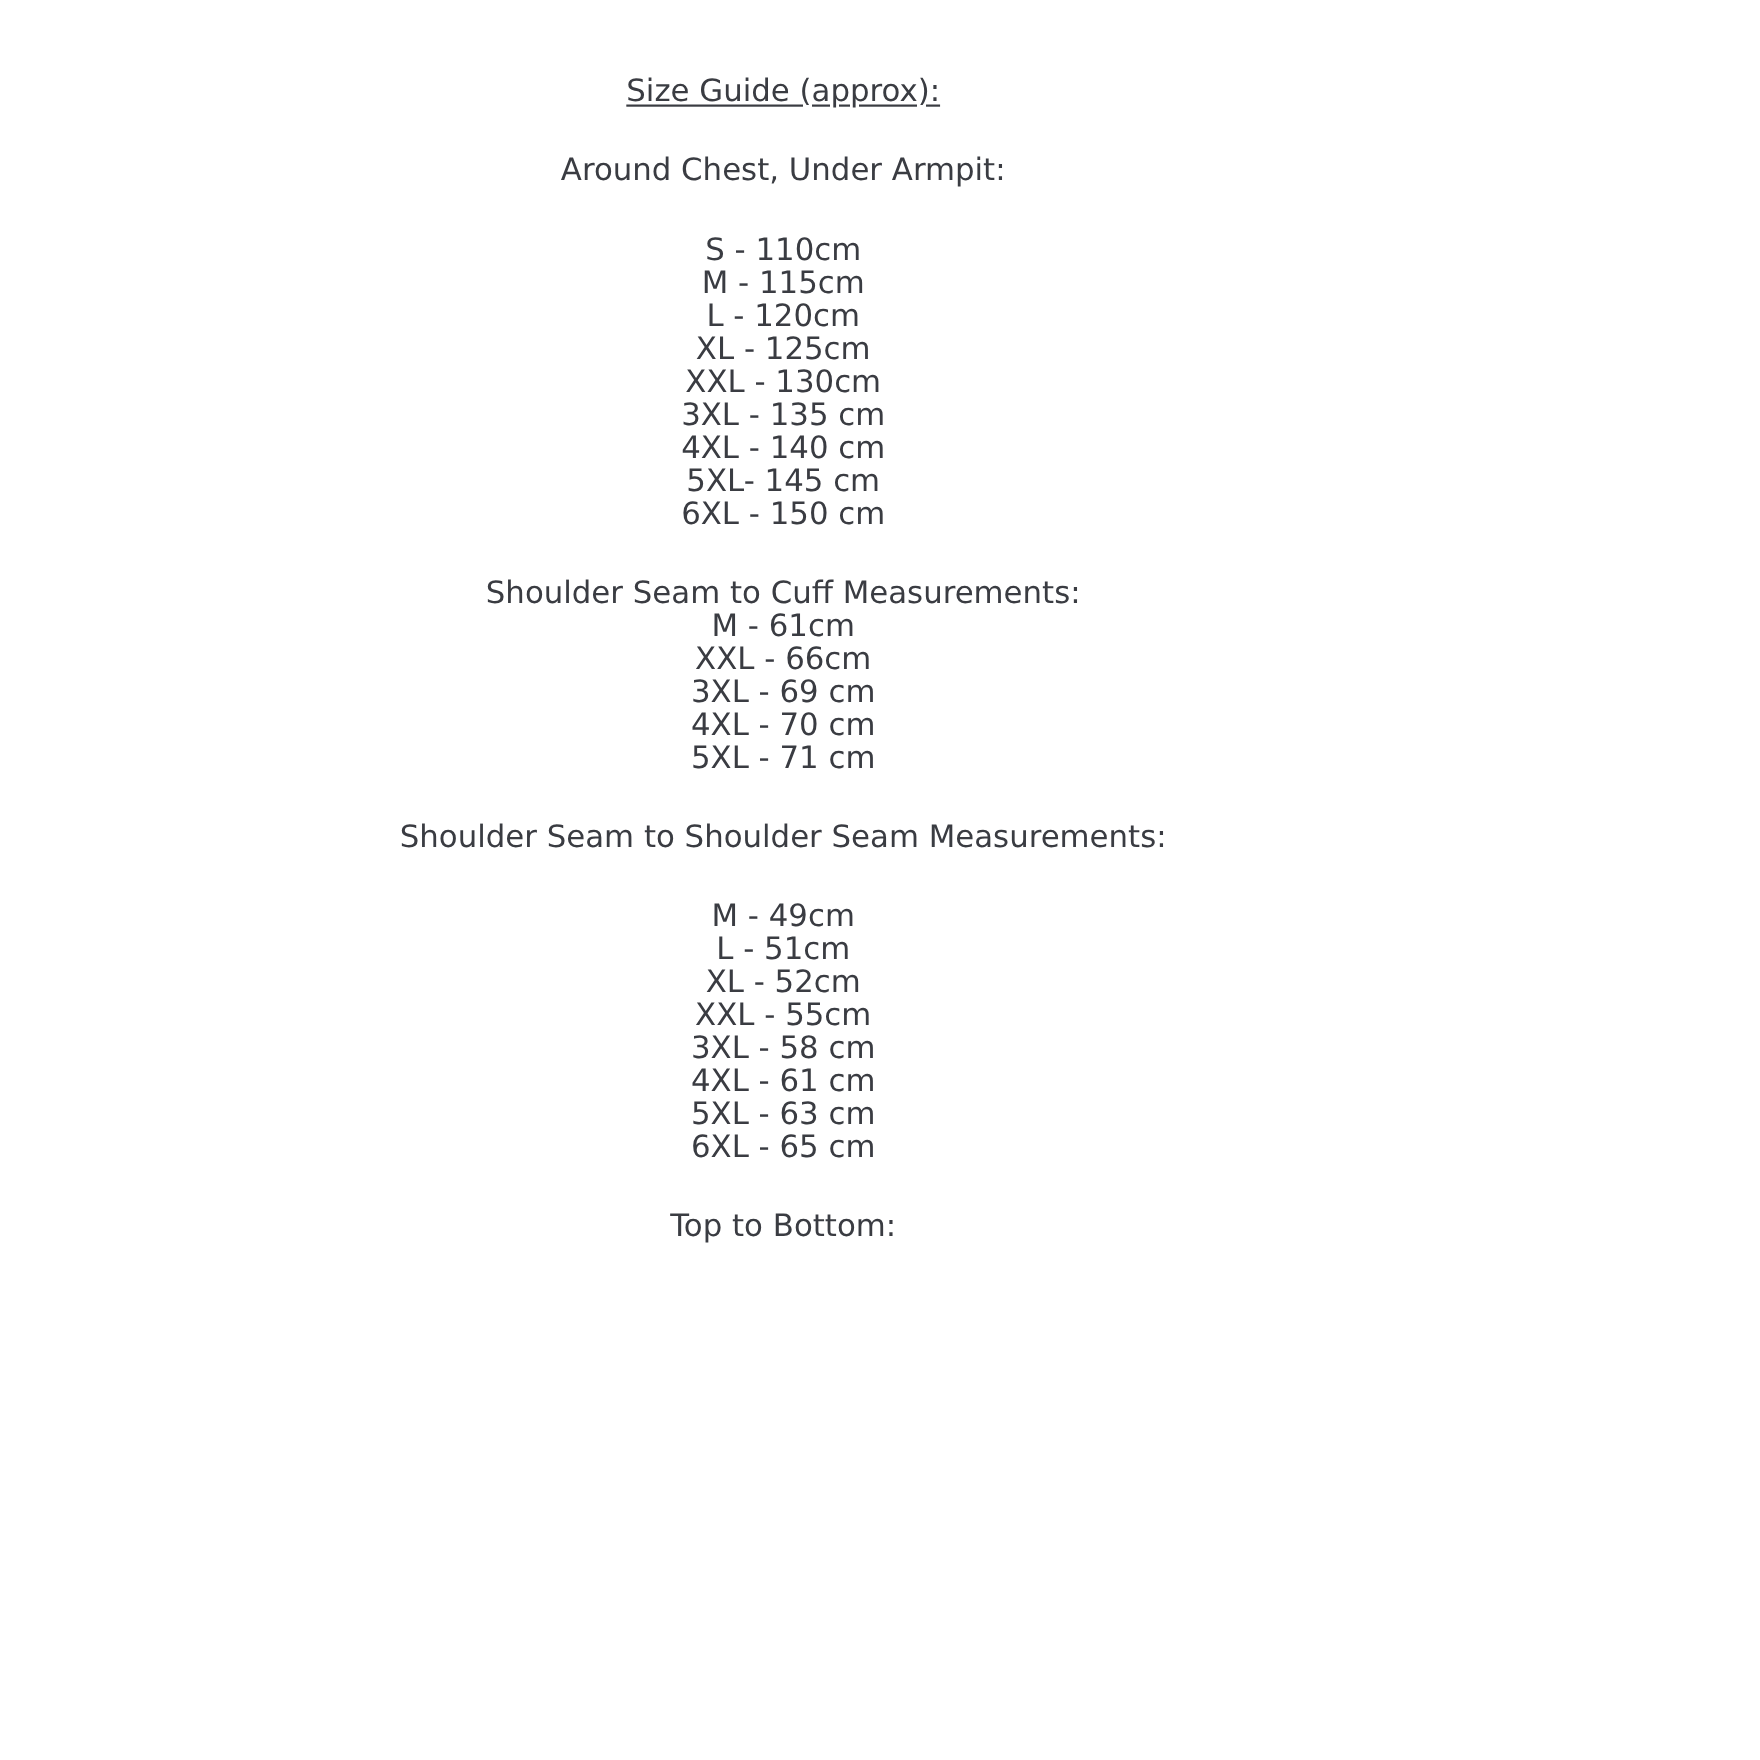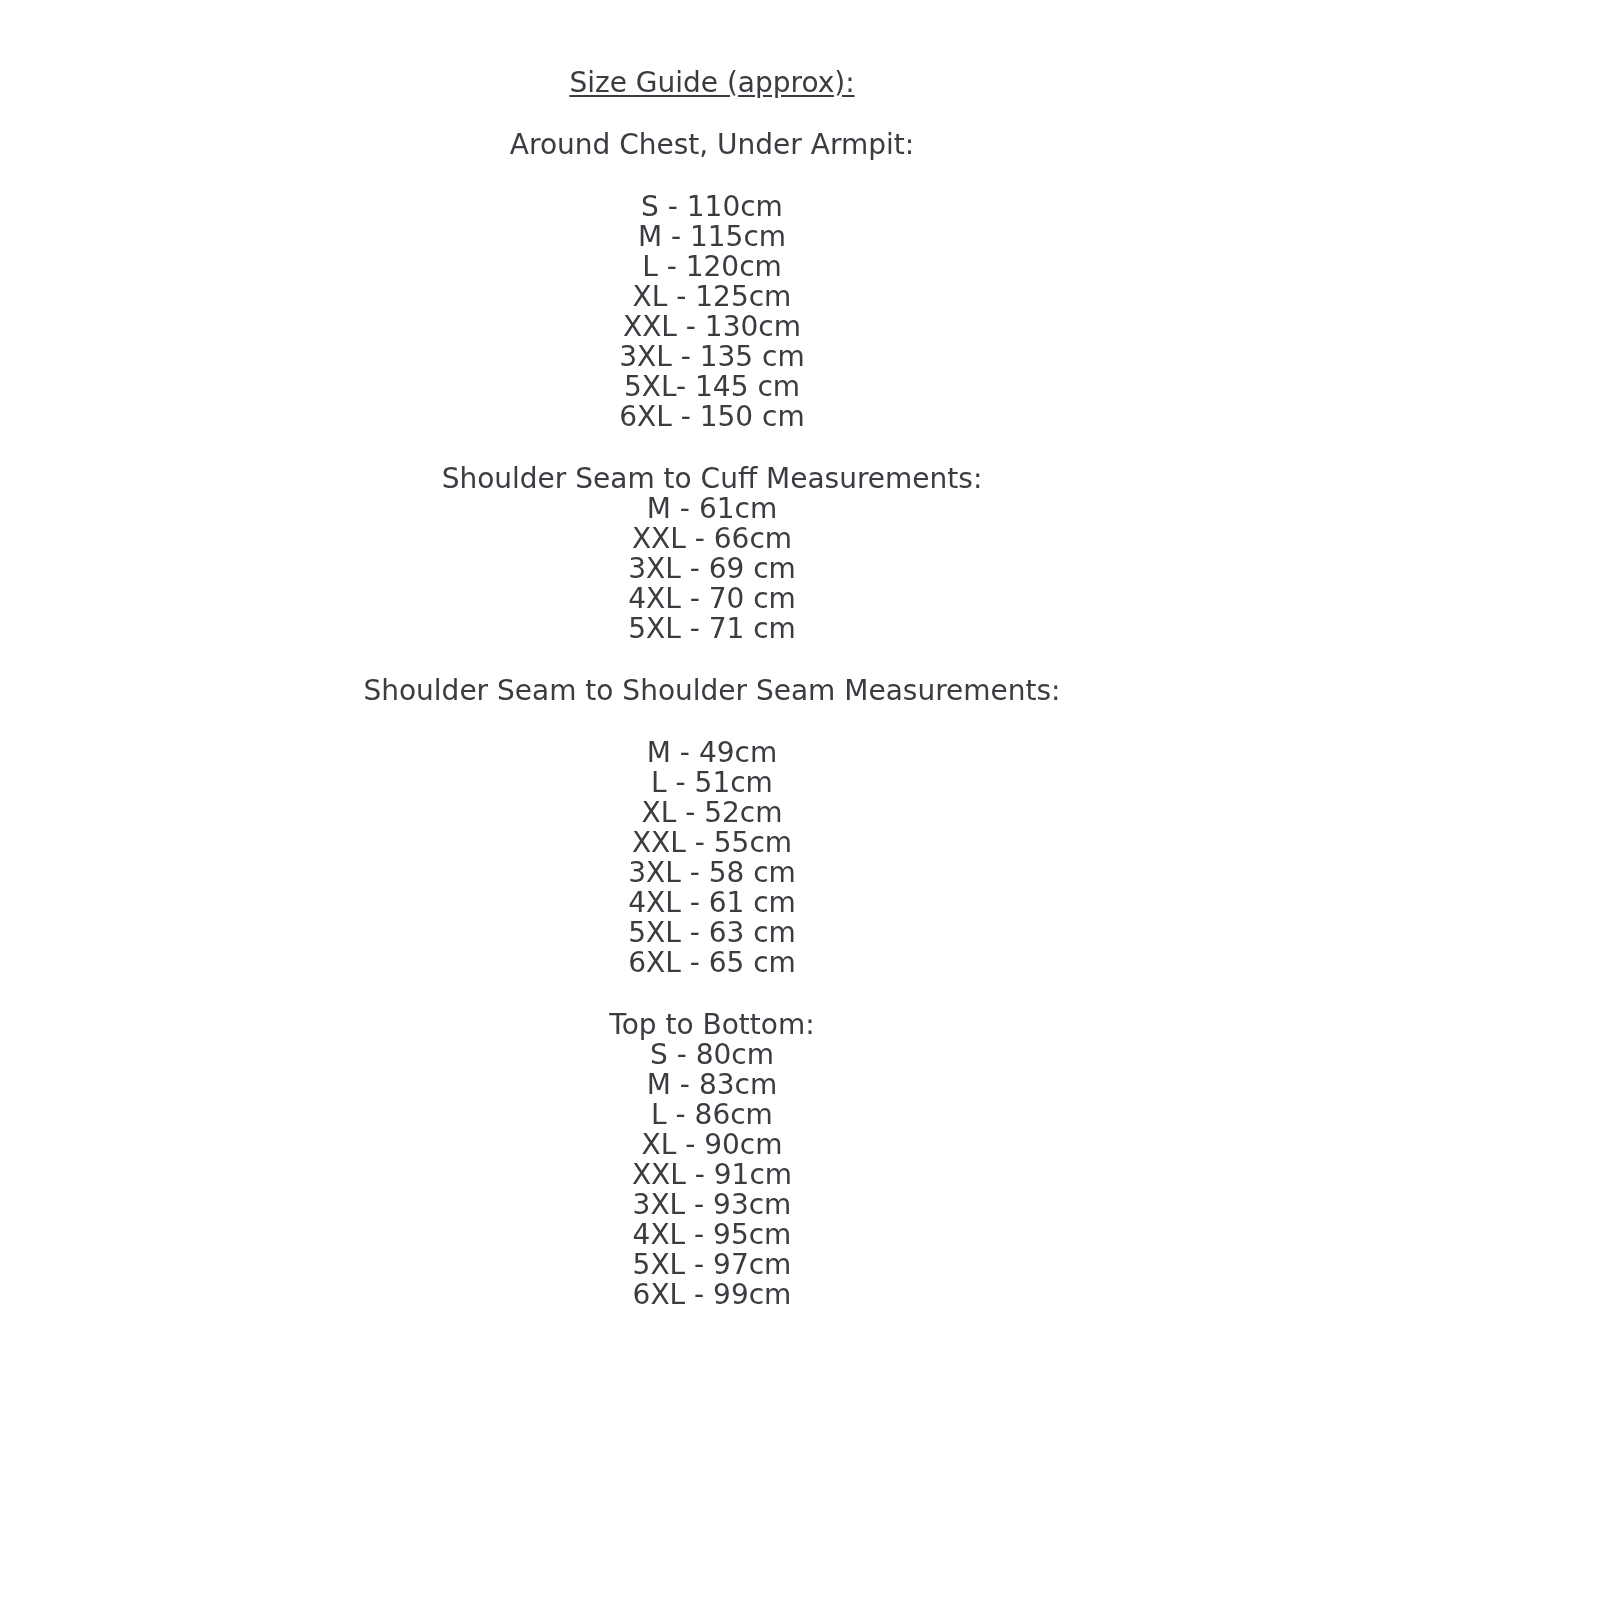--- a/index.html
+++ b/index.html
@@ -24,38 +24,39 @@
   .line {
     line-height: 30px;
     white-space: pre;
   }
   .doc-title {
     line-height: 30px;
     text-decoration: underline;
     text-underline-offset: 3px;
   }
   .gap-above {
-    margin-top: 32px; 
+    margin-top: 42px; 
   }
 </style>
 </head>
 <body style="background: rgb(255, 255, 255); color: rgb(58, 60, 66);">
 
 <div class="size-guide">
 
   <div class="doc-title">Size Guide (approx):</div>
 
   <div class="line gap-above">Around Chest, Under Armpit:</div>
   <div class="gap-above">
       <div class="line">S - 110cm</div>
       <div class="line">M - 115cm</div>
       <div class="line">L - 120cm</div>
       <div class="line">XL - 125cm</div>
       <div class="line">XXL - 130cm</div>
       <div class="line">3XL - 135 cm</div>
+      <div class="line">4XL - 140 cm</div>
       <div class="line">5XL- 145 cm</div>
       <div class="line">6XL - 150 cm</div>
     </div>
 
   <div class="line gap-above">Shoulder Seam to Cuff Measurements:</div>
   <div>
       <div class="line">M - 61cm</div>
       <div class="line">XXL - 66cm</div>
       <div class="line">3XL - 69 cm</div>
       <div class="line">4XL - 70 cm</div>
@@ -68,25 +69,14 @@
       <div class="line">L - 51cm</div>
       <div class="line">XL - 52cm</div>
       <div class="line">XXL - 55cm</div>
       <div class="line">3XL - 58 cm</div>
       <div class="line">4XL - 61 cm</div>
       <div class="line">5XL - 63 cm</div>
       <div class="line">6XL - 65 cm</div>
     </div>
 
   <div class="line gap-above">Top to Bottom:</div>
-  <div>
-      <div class="line">S - 80cm</div>
-      <div class="line">M - 83cm</div>
-      <div class="line">L - 86cm</div>
-      <div class="line">XL - 90cm</div>
-      <div class="line">XXL - 91cm</div>
-      <div class="line">3XL - 93cm</div>
-      <div class="line">4XL - 95cm</div>
-      <div class="line">5XL - 97cm</div>
-      <div class="line">6XL - 99cm</div>
-    </div>
 
 </div>
 
 </body></html>

